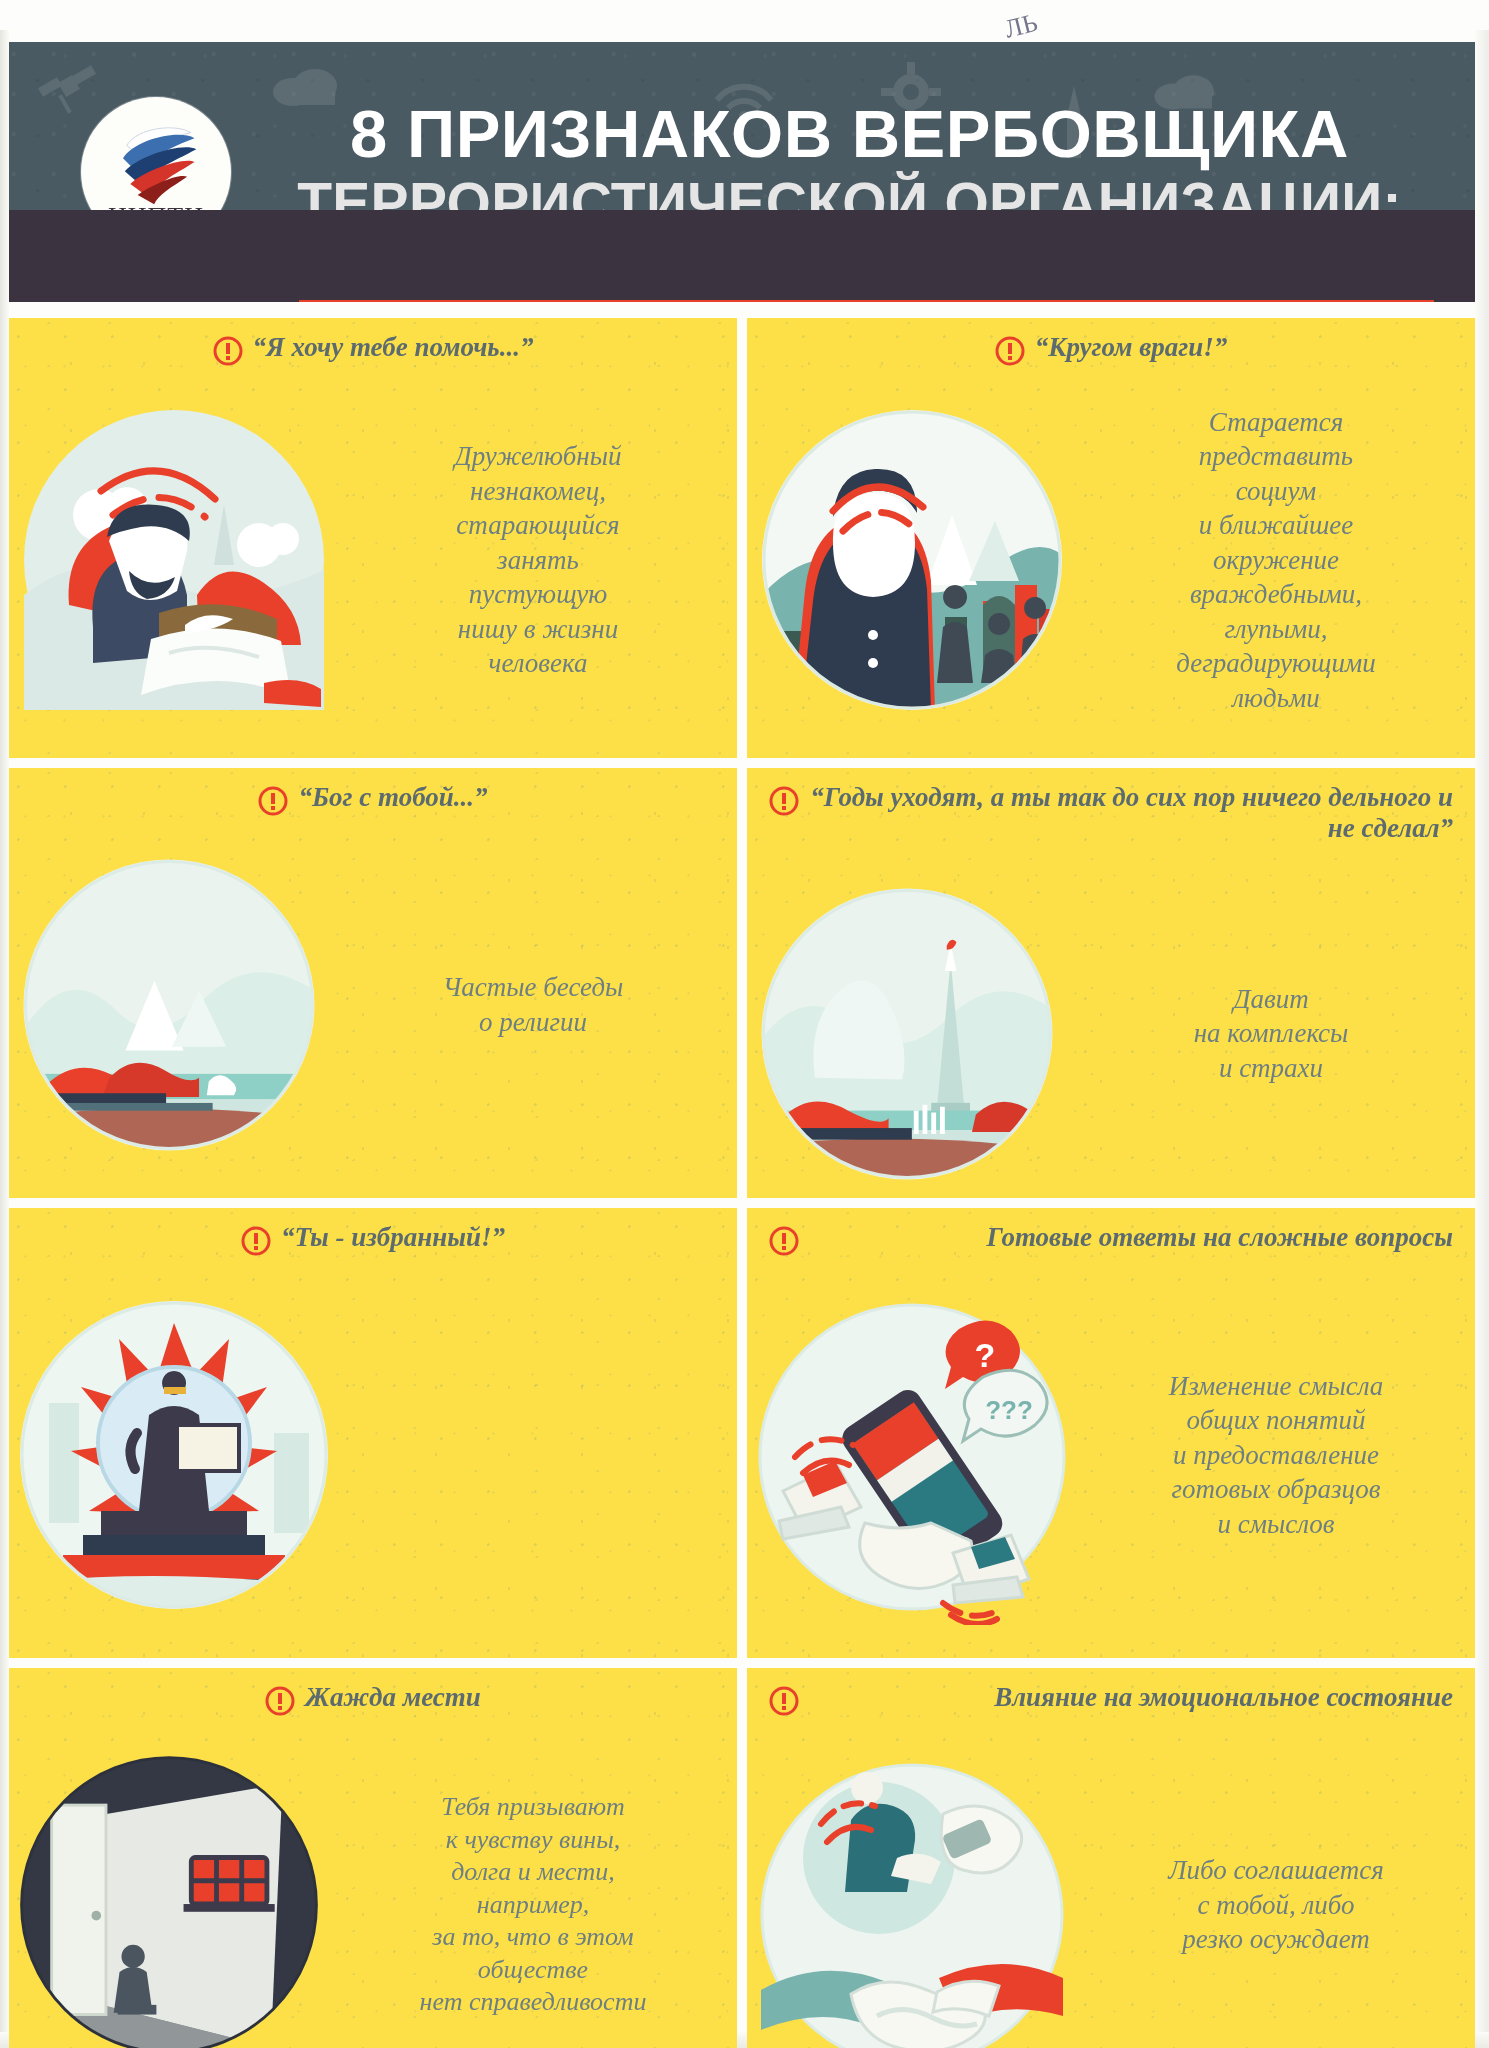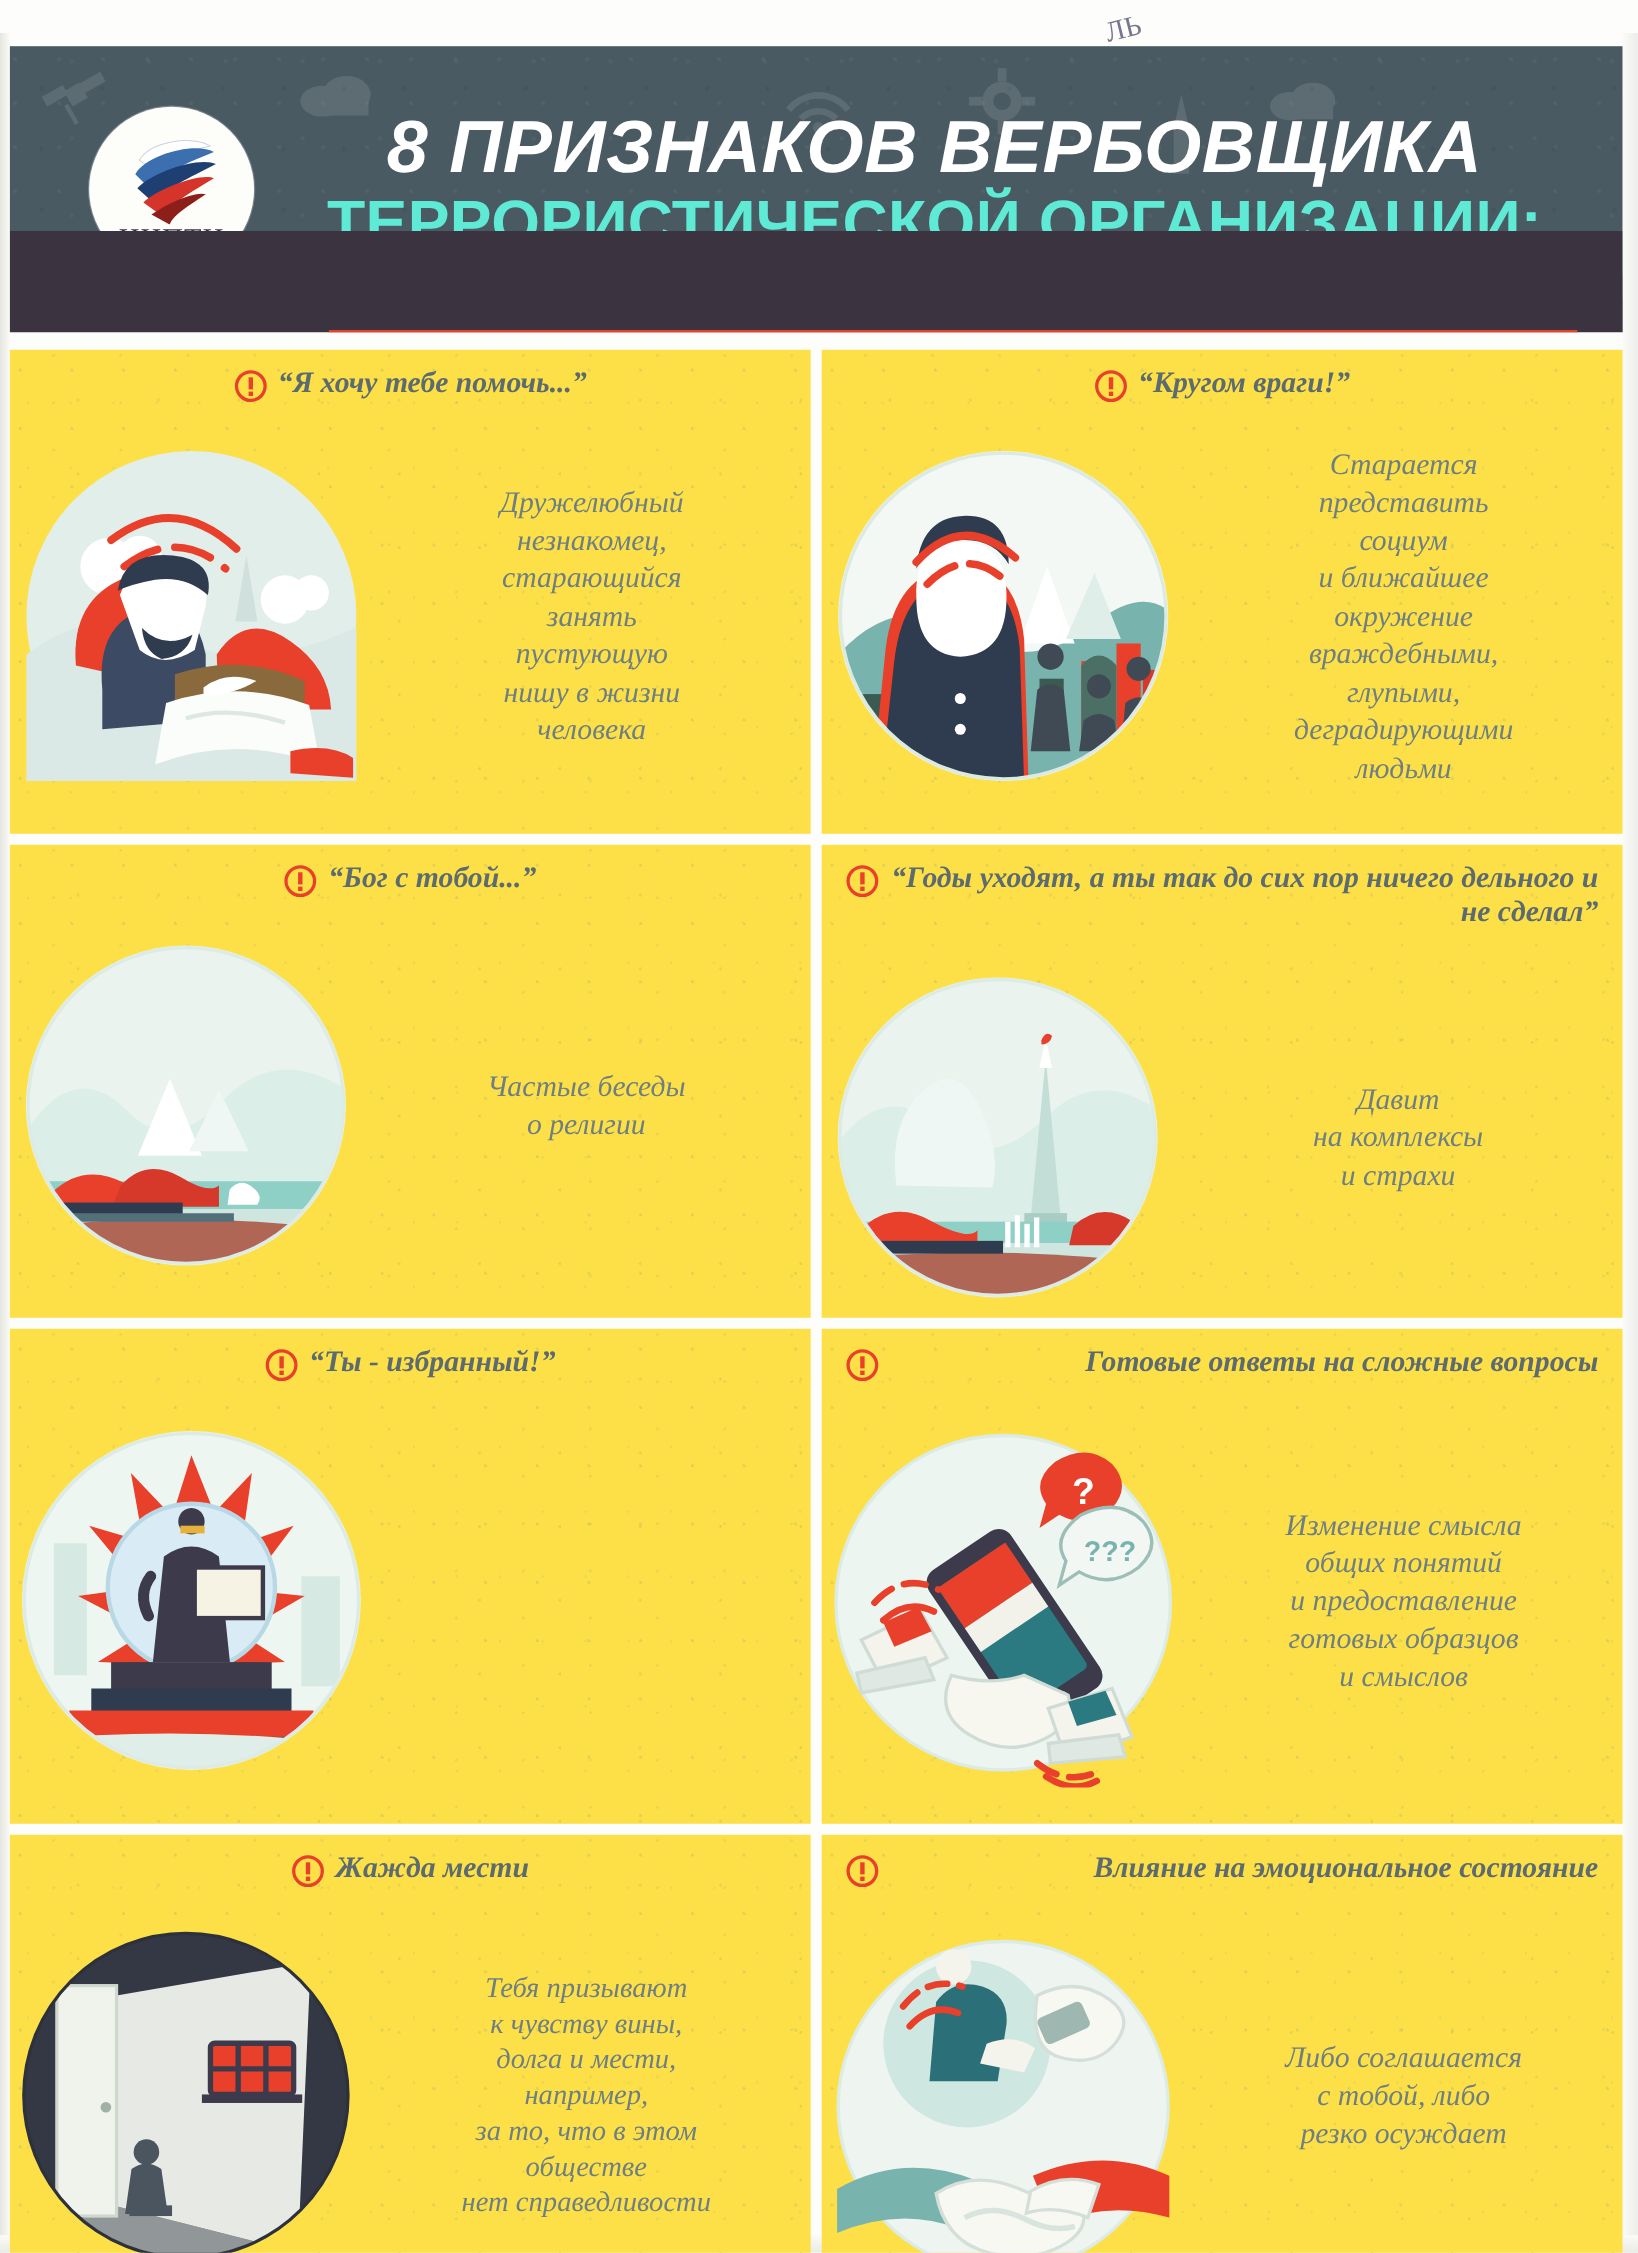--- a/index.html
+++ b/index.html
@@ -76,25 +76,25 @@
   }
 
   .banner-titles{
     position:absolute;left:245px;top:58px;right:30px;
     text-align:center;
   }
   .title1{
     font-family:"Liberation Sans",sans-serif;
     font-weight:bold;font-size:67px;color:#ffffff;
     letter-spacing:.5px;line-height:1.02;
-    margin:0;white-space:nowrap;font-style:italic;
+    margin:0;white-space:nowrap;
   }
   .title2{
     font-family:"Liberation Sans",sans-serif;
-    font-weight:bold;font-size:57px;color:#5eead4;
+    font-weight:bold;font-size:57px;color:#e5e5e5;
     letter-spacing:.3px;line-height:1.05;
     margin:6px 0 0 0;white-space:nowrap;
   }
   .title-rule{
     position:absolute;left:290px;top:258px;width:1135px;height:9px;
     background:#e8402a;
   }
 
   
   .grid{

